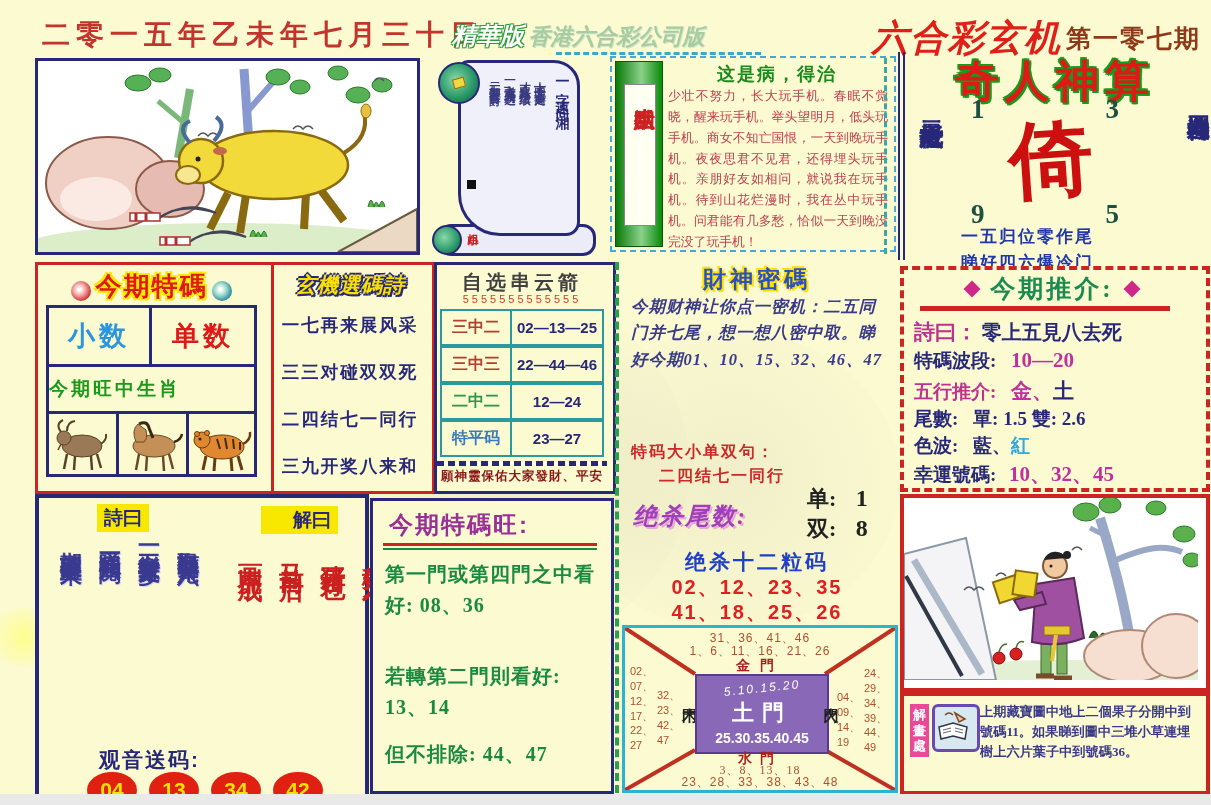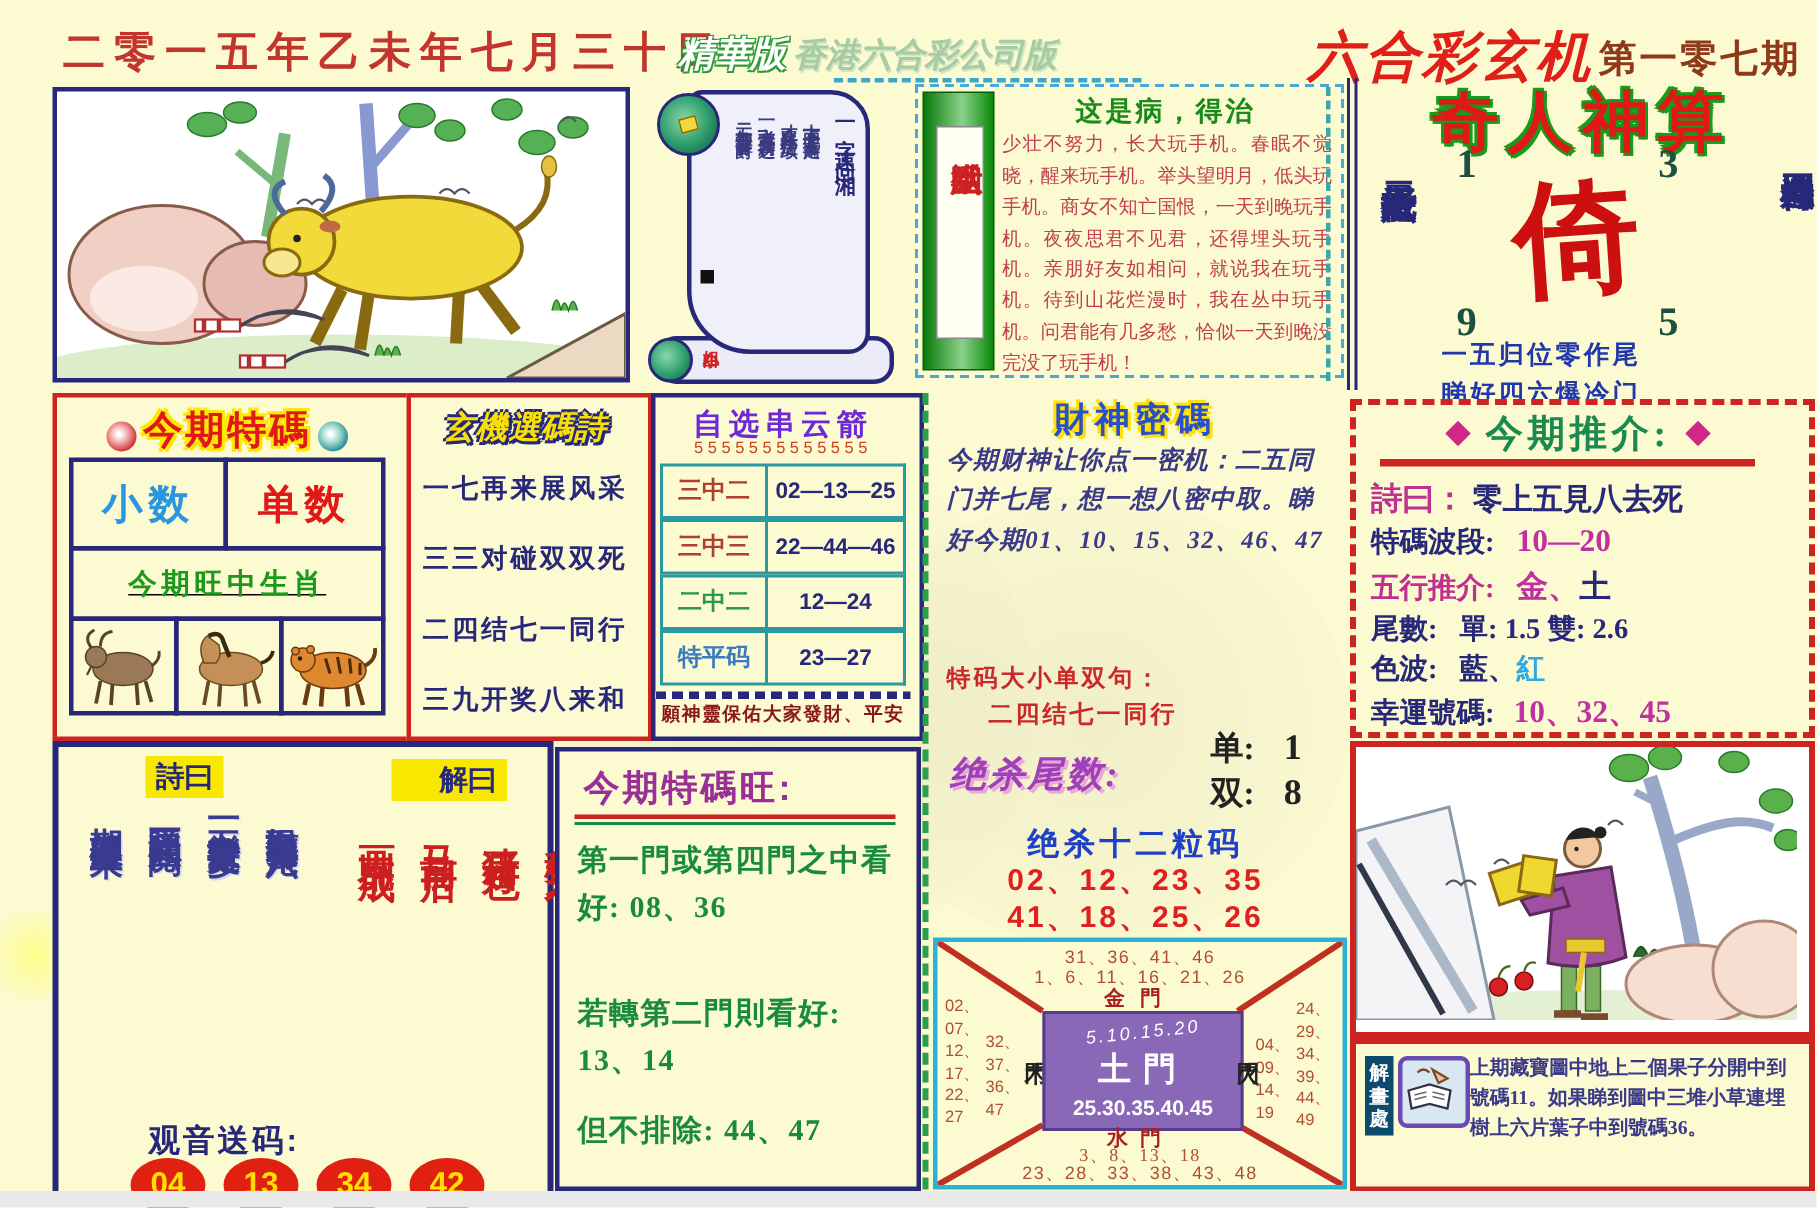--- a/index.html
+++ b/index.html
@@ -41,21 +41,21 @@
   .medal-green{background:radial-gradient(circle at 42% 42%,#fff 8%,#9ad8c8 38%,#2a8aa0 72%,#184a6a);}
   .cell{position:absolute;border:3px solid #28287a;box-sizing:border-box;}
   .small-num{color:#2a96e0;font-weight:bold;font-size:27px;letter-spacing:4px;}
   .odd-num{color:#e01818;font-weight:bold;font-size:27px;letter-spacing:4px;}
   .zodiac-title{color:#1a9a1a;font-weight:bold;font-size:19px;letter-spacing:3px;}
   
   .mp-title{font-size:21px;font-weight:bold;font-style:italic;color:#f8e000;letter-spacing:1px;
     text-shadow:2px 0 0 #28287a,-2px 0 0 #28287a,0 2px 0 #28287a,0 -2px 0 #28287a,2px 2px 0 #28287a;}
   .mp-line{color:#28287a;font-size:17.5px;font-weight:bold;letter-spacing:2px;}
   
-  .arrow-title{color:#6d28d9;font-size:20px;letter-spacing:4px;font-weight:bold;}
+  .arrow-title{color:#404040;font-size:20px;letter-spacing:4px;font-weight:bold;}
   .arrow-decor{color:#cc4422;font-size:11px;letter-spacing:3px;}
   .arrow-row{position:absolute;display:flex;width:164px;height:37px;}
   .arrow-label{width:68px;border:2px solid #2a9aa0;font-size:16px;font-weight:bold;
     display:flex;align-items:center;justify-content:center;}
   .arrow-val{flex:1;border:2px solid #2a9aa0;border-left:none;color:#28287a;font-size:15px;font-weight:bold;
     display:flex;align-items:center;justify-content:center;}
   .arrow-footer{color:#8a1818;font-weight:bold;font-size:12.5px;letter-spacing:1px;}
   .stripe-bar{height:5px;background:repeating-linear-gradient(90deg,#28287a 0 7px,#ffffff 7px 11px);}
   
   .wealth-col{border-left:4px dashed #2aa04a;}
@@ -87,21 +87,21 @@
   .poem-col{color:#3a3a90;font-size:22px;font-weight:bold;line-height:1.32;letter-spacing:2px;
     text-shadow:1px 1px 0 #d8d8f0;}
   .sol-col{color:#cc2020;font-size:25px;font-weight:bold;line-height:1.3;letter-spacing:4px;}
   .guanyin-label{color:#28287a;font-size:21px;font-weight:bold;letter-spacing:2px;}
   .gy-oval{position:absolute;width:50px;height:36px;background:#e02010;border-radius:50%;
     color:#ffe000;font-size:21px;font-weight:bold;display:flex;align-items:center;justify-content:center;}
   
   .hot-title{color:#983098;font-size:24px;font-weight:bold;letter-spacing:2px;}
   .hot-line{color:#1a8a40;font-size:20px;font-weight:bold;line-height:1.55;letter-spacing:1px;}
   
-  .exp-label{background:#0c4a6e;color:#fff;font-size:13px;font-weight:bold;width:17px;
+  .exp-label{background:#ec4899;color:#fff;font-size:13px;font-weight:bold;width:17px;
     line-height:1.2;text-align:center;padding:3px 1px;word-break:break-all;}
   .exp-text{color:#3a3a88;font-size:13.2px;font-weight:bold;line-height:1.5;}
   .wm{pointer-events:none;}
 </style>
 </head>
 <body>
 
 <div class="page">
 
   <div class="abs wm" style="left:330px;top:290px;width:360px;height:360px;border-radius:50%;background:radial-gradient(circle,rgba(140,140,140,0.13),rgba(140,140,140,0.02) 70%);"></div>
@@ -219,21 +219,21 @@
       <span class="medal medal-red"></span>
       <span class="tema-title serif">今期特碼</span>
       <span class="medal medal-green"></span>
     </div>
     <div class="cell" style="left:8px;top:40px;width:106px;height:62px;display:flex;align-items:center;justify-content:center;">
       <span class="small-num">小数</span>
     </div>
     <div class="cell" style="left:111px;top:40px;width:108px;height:62px;display:flex;align-items:center;justify-content:center;">
       <span class="odd-num">单数</span>
     </div>
-    <div class="cell" style="left:8px;top:99px;width:211px;height:50px;display:flex;align-items:center;justify-content:center;text-decoration:underline;">
+    <div class="cell" style="left:8px;top:99px;width:211px;height:50px;display:flex;align-items:center;justify-content:flex-start;">
       <span class="zodiac-title serif">今期旺中生肖</span>
     </div>
     <div class="cell" style="left:8px;top:146px;width:73px;height:66px;">
       <svg width="67" height="60" viewBox="0 0 67 60">
         <ellipse cx="33" cy="32" rx="20" ry="11" fill="#9a7a56" stroke="#5a4228"></ellipse>
         <path d="M18,40 L15,55 M26,42 L25,56 M42,42 L43,56 M48,40 L52,54" stroke="#5a4228" stroke-width="2.5"></path>
         <circle cx="15" cy="24" r="7" fill="#9a7a56" stroke="#5a4228"></circle>
         <path d="M12,18 q-6,-8 2,-12" stroke="#5a4228" stroke-width="2" fill="none"></path>
         <path d="M18,17 q0,-9 8,-10" stroke="#5a4228" stroke-width="2" fill="none"></path>
         <path d="M12,30 l-3,6" stroke="#5a4228" stroke-width="1.5"></path>
@@ -320,21 +320,21 @@
     <svg class="abs" style="left:0;top:0;" width="270" height="162" viewBox="0 0 270 162">
       <line x1="0" y1="0" x2="70" y2="46" stroke="#c03020" stroke-width="4"></line>
       <line x1="270" y1="0" x2="200" y2="46" stroke="#c03020" stroke-width="4"></line>
       <line x1="0" y1="162" x2="70" y2="122" stroke="#c03020" stroke-width="4"></line>
       <line x1="270" y1="162" x2="200" y2="122" stroke="#c03020" stroke-width="4"></line>
     </svg>
     <div class="abs gate-num ctr" style="left:0;top:3px;width:270px;">31、36、41、46</div>
     <div class="abs gate-num ctr" style="left:0;top:16px;width:270px;">1、6、11、16、21、26</div>
     <div class="abs gate-name ctr" style="left:0;top:29px;width:270px;letter-spacing:10px;">金門</div>
     <div class="abs gate-stack" style="left:5px;top:36px;width:26px;">02、07、12、17、22、27</div>
-    <div class="abs gate-stack" style="left:32px;top:60px;width:26px;">32、37、36、47</div>
+    <div class="abs gate-stack" style="left:32px;top:60px;width:26px;">32、23、42、47</div>
     <div class="abs vrl gate-side" style="left:56px;top:68px;">木門</div>
     <div class="abs earth-box" style="left:70px;top:46px;width:130px;height:76px;">
       <div class="abs" style="left:0;top:5px;width:130px;text-align:center;font-size:12px;font-style:italic;letter-spacing:2px;transform:rotate(-6deg);">5.10.15.20</div>
       <div class="abs serif ctr" style="left:0;top:22px;width:130px;font-size:22px;font-weight:bold;letter-spacing:8px;">土門</div>
       <div class="abs ctr" style="left:0;top:54px;width:130px;font-size:14px;font-weight:bold;">25.30.35.40.45</div>
     </div>
     <div class="abs gate-stack" style="right:5px;top:38px;width:26px;">24、29、34、39、44、49</div>
     <div class="abs gate-stack" style="right:32px;top:62px;width:26px;">04、09、14、19</div>
     <div class="abs vrl gate-side" style="right:56px;top:68px;">火門</div>
     <div class="abs gate-name ctr" style="left:0;top:122px;width:270px;letter-spacing:8px;">水門</div>

